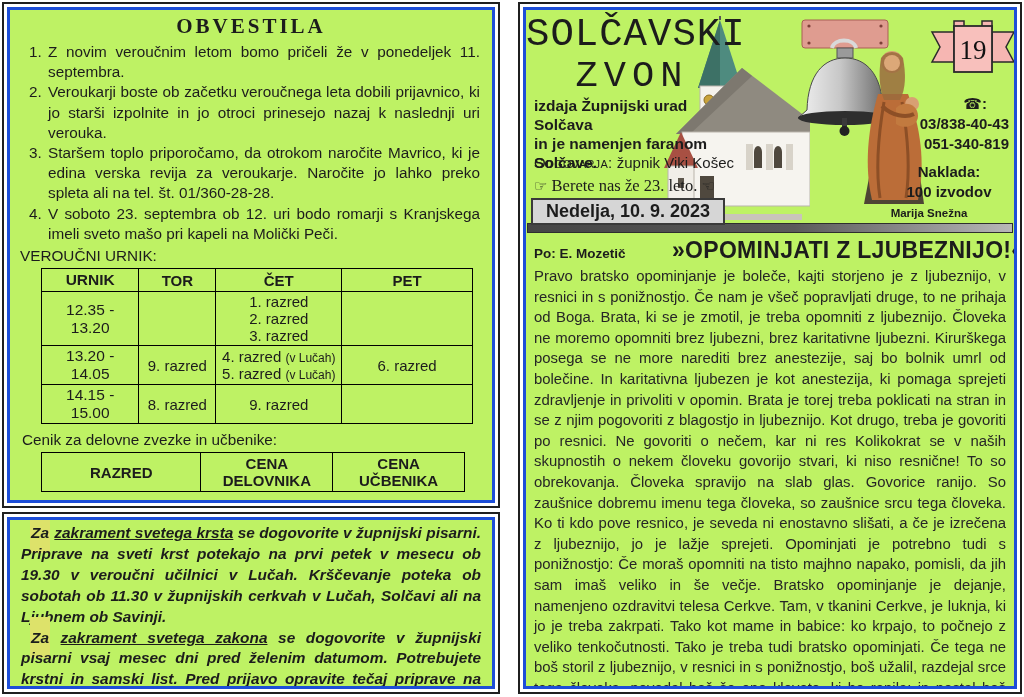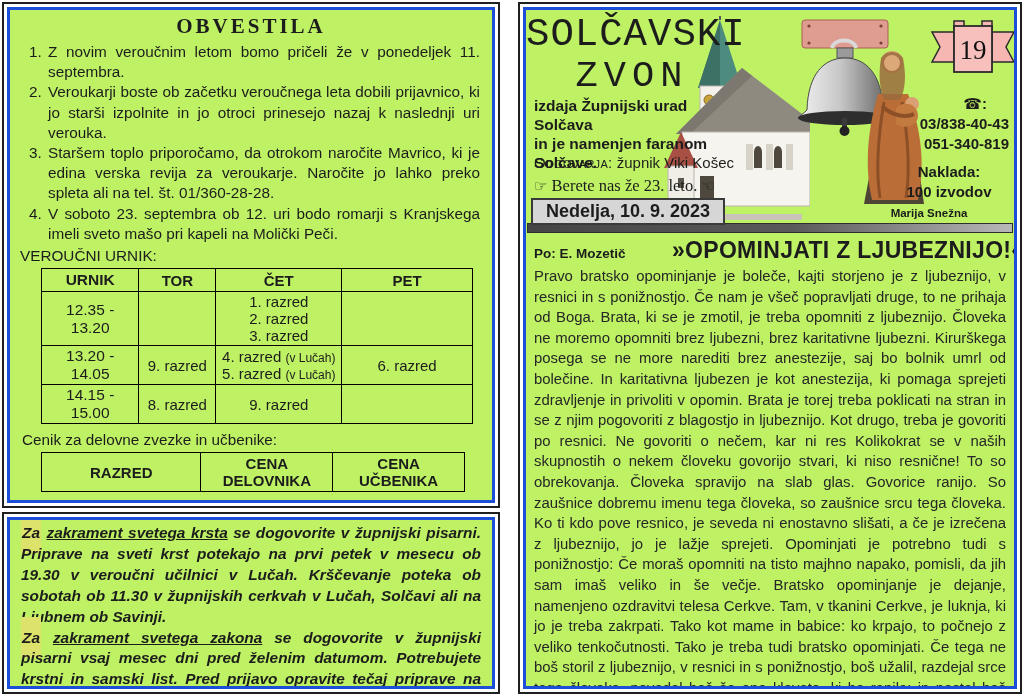--- a/index.html
+++ b/index.html
@@ -36,21 +36,21 @@
   .cenik-label { font-size:15.3px; margin:7px 0 3px 2px; }
   #cenik-table { width:424px; margin-left:21px; }
   #cenik-table th { height:24px; }
 
   #boxB { left:2px; top:512px; width:498px; height:182px; }
   #boxB .frame-inner { padding:3px 11px; }
   .sac-par {
     margin:0; font-style:italic; font-weight:600; font-size:15.4px;
     line-height:20.9px; text-align:justify;
   }
-  .hl-za { background:#dde26a; padding:12px 1px; }
+  .hl-za { background:#dde26a; padding:12px 1px;margin-left:9px; }
   .sac-key { text-decoration:underline; }
 
   
   #pageR { left:518px; top:2px; width:504px; height:692px; }
   #pageR .frame-inner { padding:0; }
   #masthead { position:relative; width:100%; height:213px; }
   .mast-title {
     position:absolute; left:0; top:6px; width:212px; text-align:center;
     font-family:Liberation Mono, monospace; line-height:1.0; z-index:3;
   }

